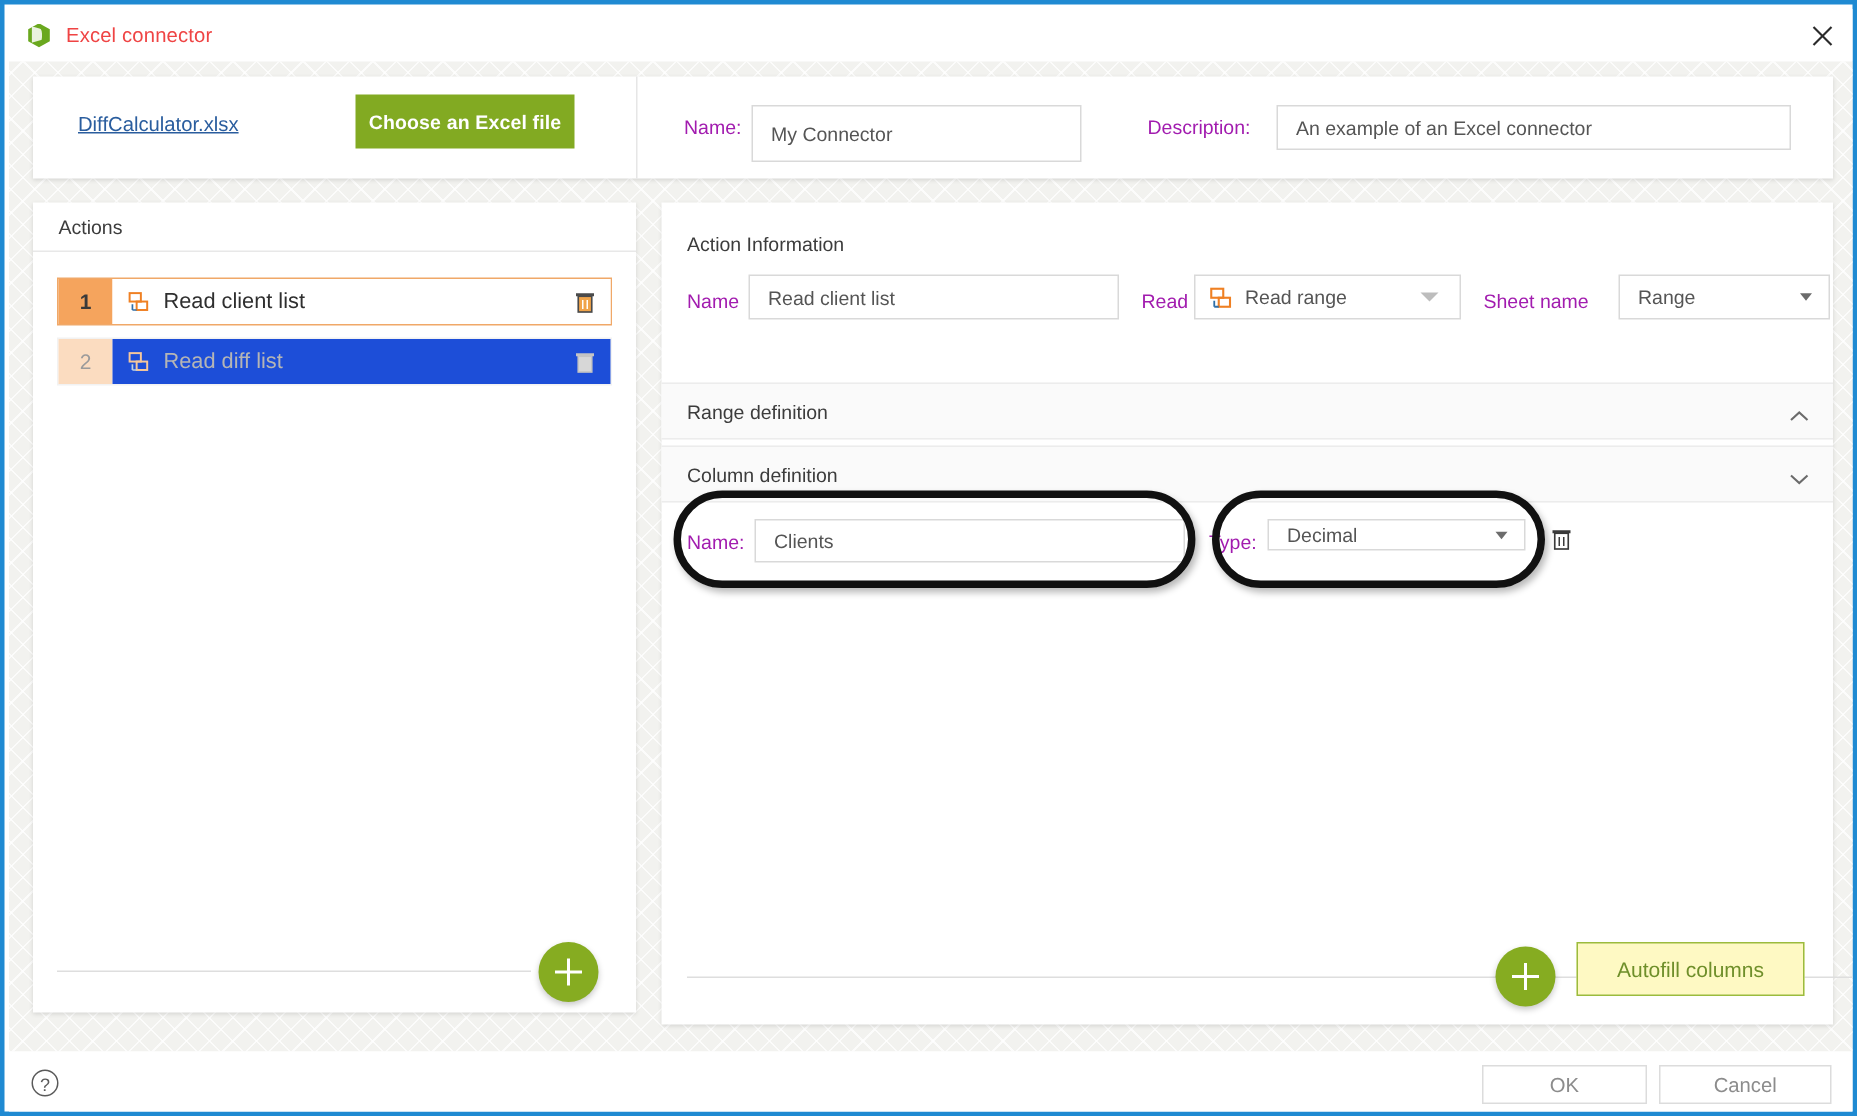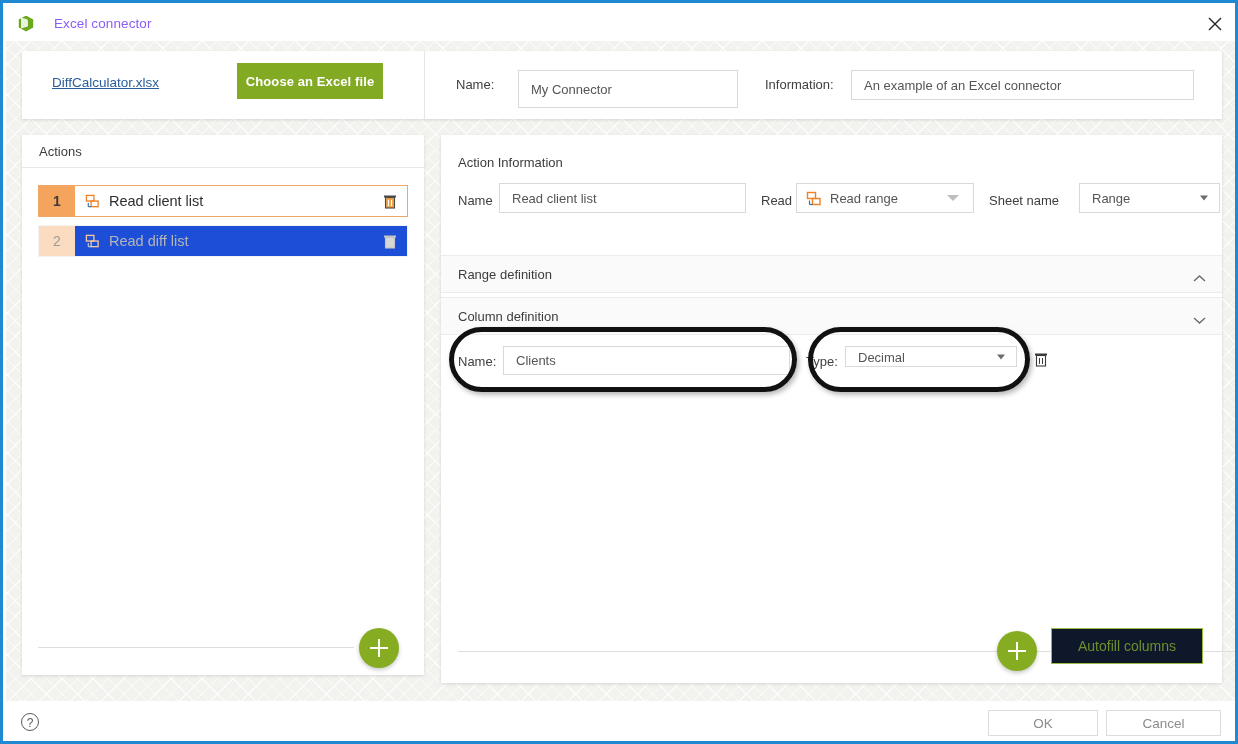--- a/index.html
+++ b/index.html
@@ -50,23 +50,23 @@
   .title-icon .hex-inner {
     position: absolute;
     left: 3px; top: 2px;
     width: 7px; height: 11px;
     background: #ffffff;
     border-radius: 0 40% 40% 0;
     opacity: .85;
     clip-path: polygon(0 0, 100% 18%, 100% 82%, 0 100%);
   }
   .title-text {
-    margin-left: 20px;
+    margin-left: 10px;
     font-size: 13.5px;
-    color: #8b5cf6;
+    color: #ef4444;
     letter-spacing: .1px;
   }
   .close-btn {
     position: absolute;
     right: 0; top: 0;
     width: 46px; height: 35px;
     display: flex; align-items: center; justify-content: center;
     cursor: pointer;
   }
   .close-btn svg { display: block; }
@@ -113,21 +113,21 @@
     letter-spacing: .1px;
   }
   .vdiv {
     position: absolute;
     top: 0; width: 1px; height: 68px;
     background: #e6e6e6;
   }
   .fld-label {
     position: absolute;
     font-size: 13px;
-    color: #404040;
+    color: #a21caf;
   }
   .txtbox {
     position: absolute;
     box-sizing: border-box;
     border: 1px solid #d9d9d9;
     background: #ffffff;
     font-family: "Liberation Sans", sans-serif;
     font-size: 13px;
     color: #555555;
     padding: 0 12px;
@@ -269,21 +269,21 @@
     width: 0; height: 0;
     border-left: 4px solid transparent;
     border-right: 4px solid transparent;
     border-top: 5px solid #6c6c6c;
   }
 
   .outline-btn {
     position: absolute;
     box-sizing: border-box;
     border: 1px solid #9bbb3e;
-    background: #0f172a;
+    background: #fef9c3;
     color: #6f8f2a;
     font-family: "Liberation Sans", sans-serif;
     font-size: 14px;
     cursor: pointer;
   }
 
   
   .annot {
     position: absolute;
     box-sizing: border-box;
@@ -345,23 +345,23 @@
   </div>
 
   <div class="content-bg"></div>
 
   <div class="card" id="topcard">
     <span class="file-link">DiffCalculator.xlsx</span>
     <button class="choose-btn">Choose an Excel file</button>
     <div class="vdiv" style="left:402px;"></div>
 
     <span class="fld-label" style="left:434px; top:26px;">Name:</span>
-    <input class="txtbox" style="left: 479px; top: 19px; width: 220px; height: 38px; margin-left: 17px;" value="My Connector">
-
-    <span class="fld-label" style="left:743px; top:26px;">Information:</span>
+    <input class="txtbox" style="left: 479px; top: 19px; width: 220px; height: 38px;" value="My Connector">
+
+    <span class="fld-label" style="left:743px; top:26px;">Description:</span>
     <input class="txtbox" style="left: 829px; top: 19px; width: 343px; height: 30px;" value="An example of an Excel connector">
   </div>
 
   <div class="card" id="leftcard">
     <div class="panel-head">
       <span class="panel-head-text">Actions</span>
     </div>
 
     <div class="action-row row-sel" style="top:50px;">
       <span class="num">1</span>

